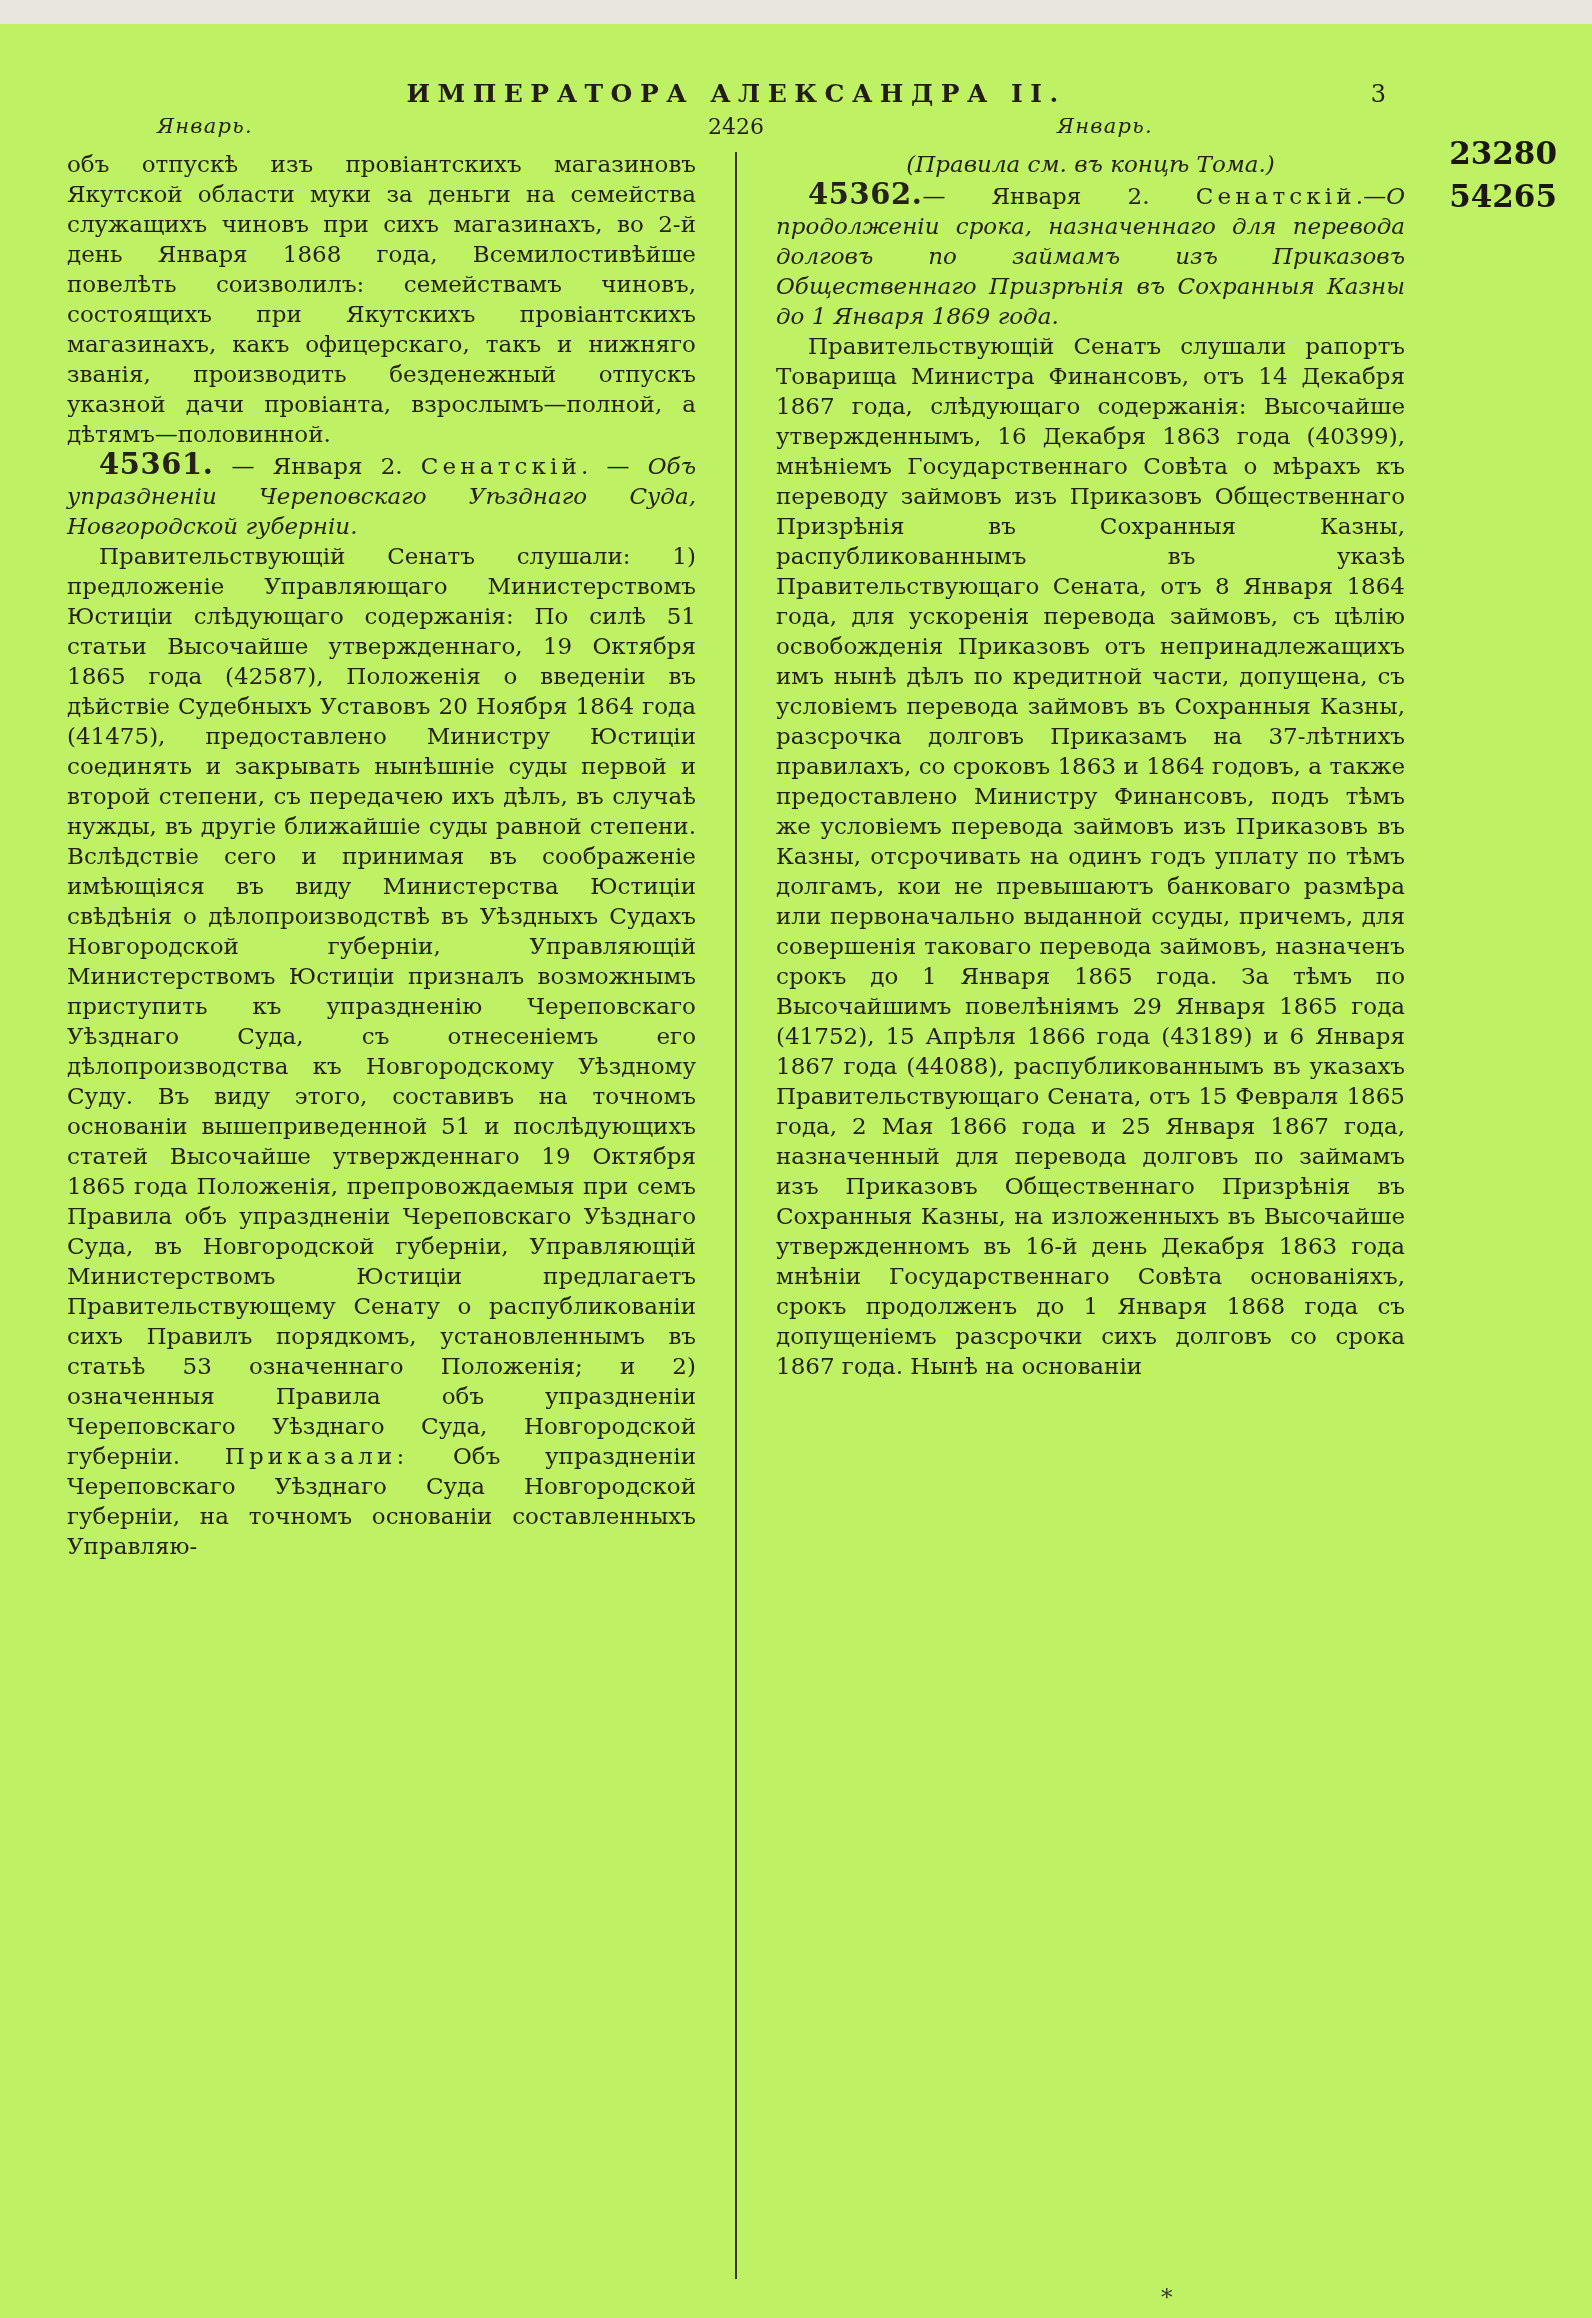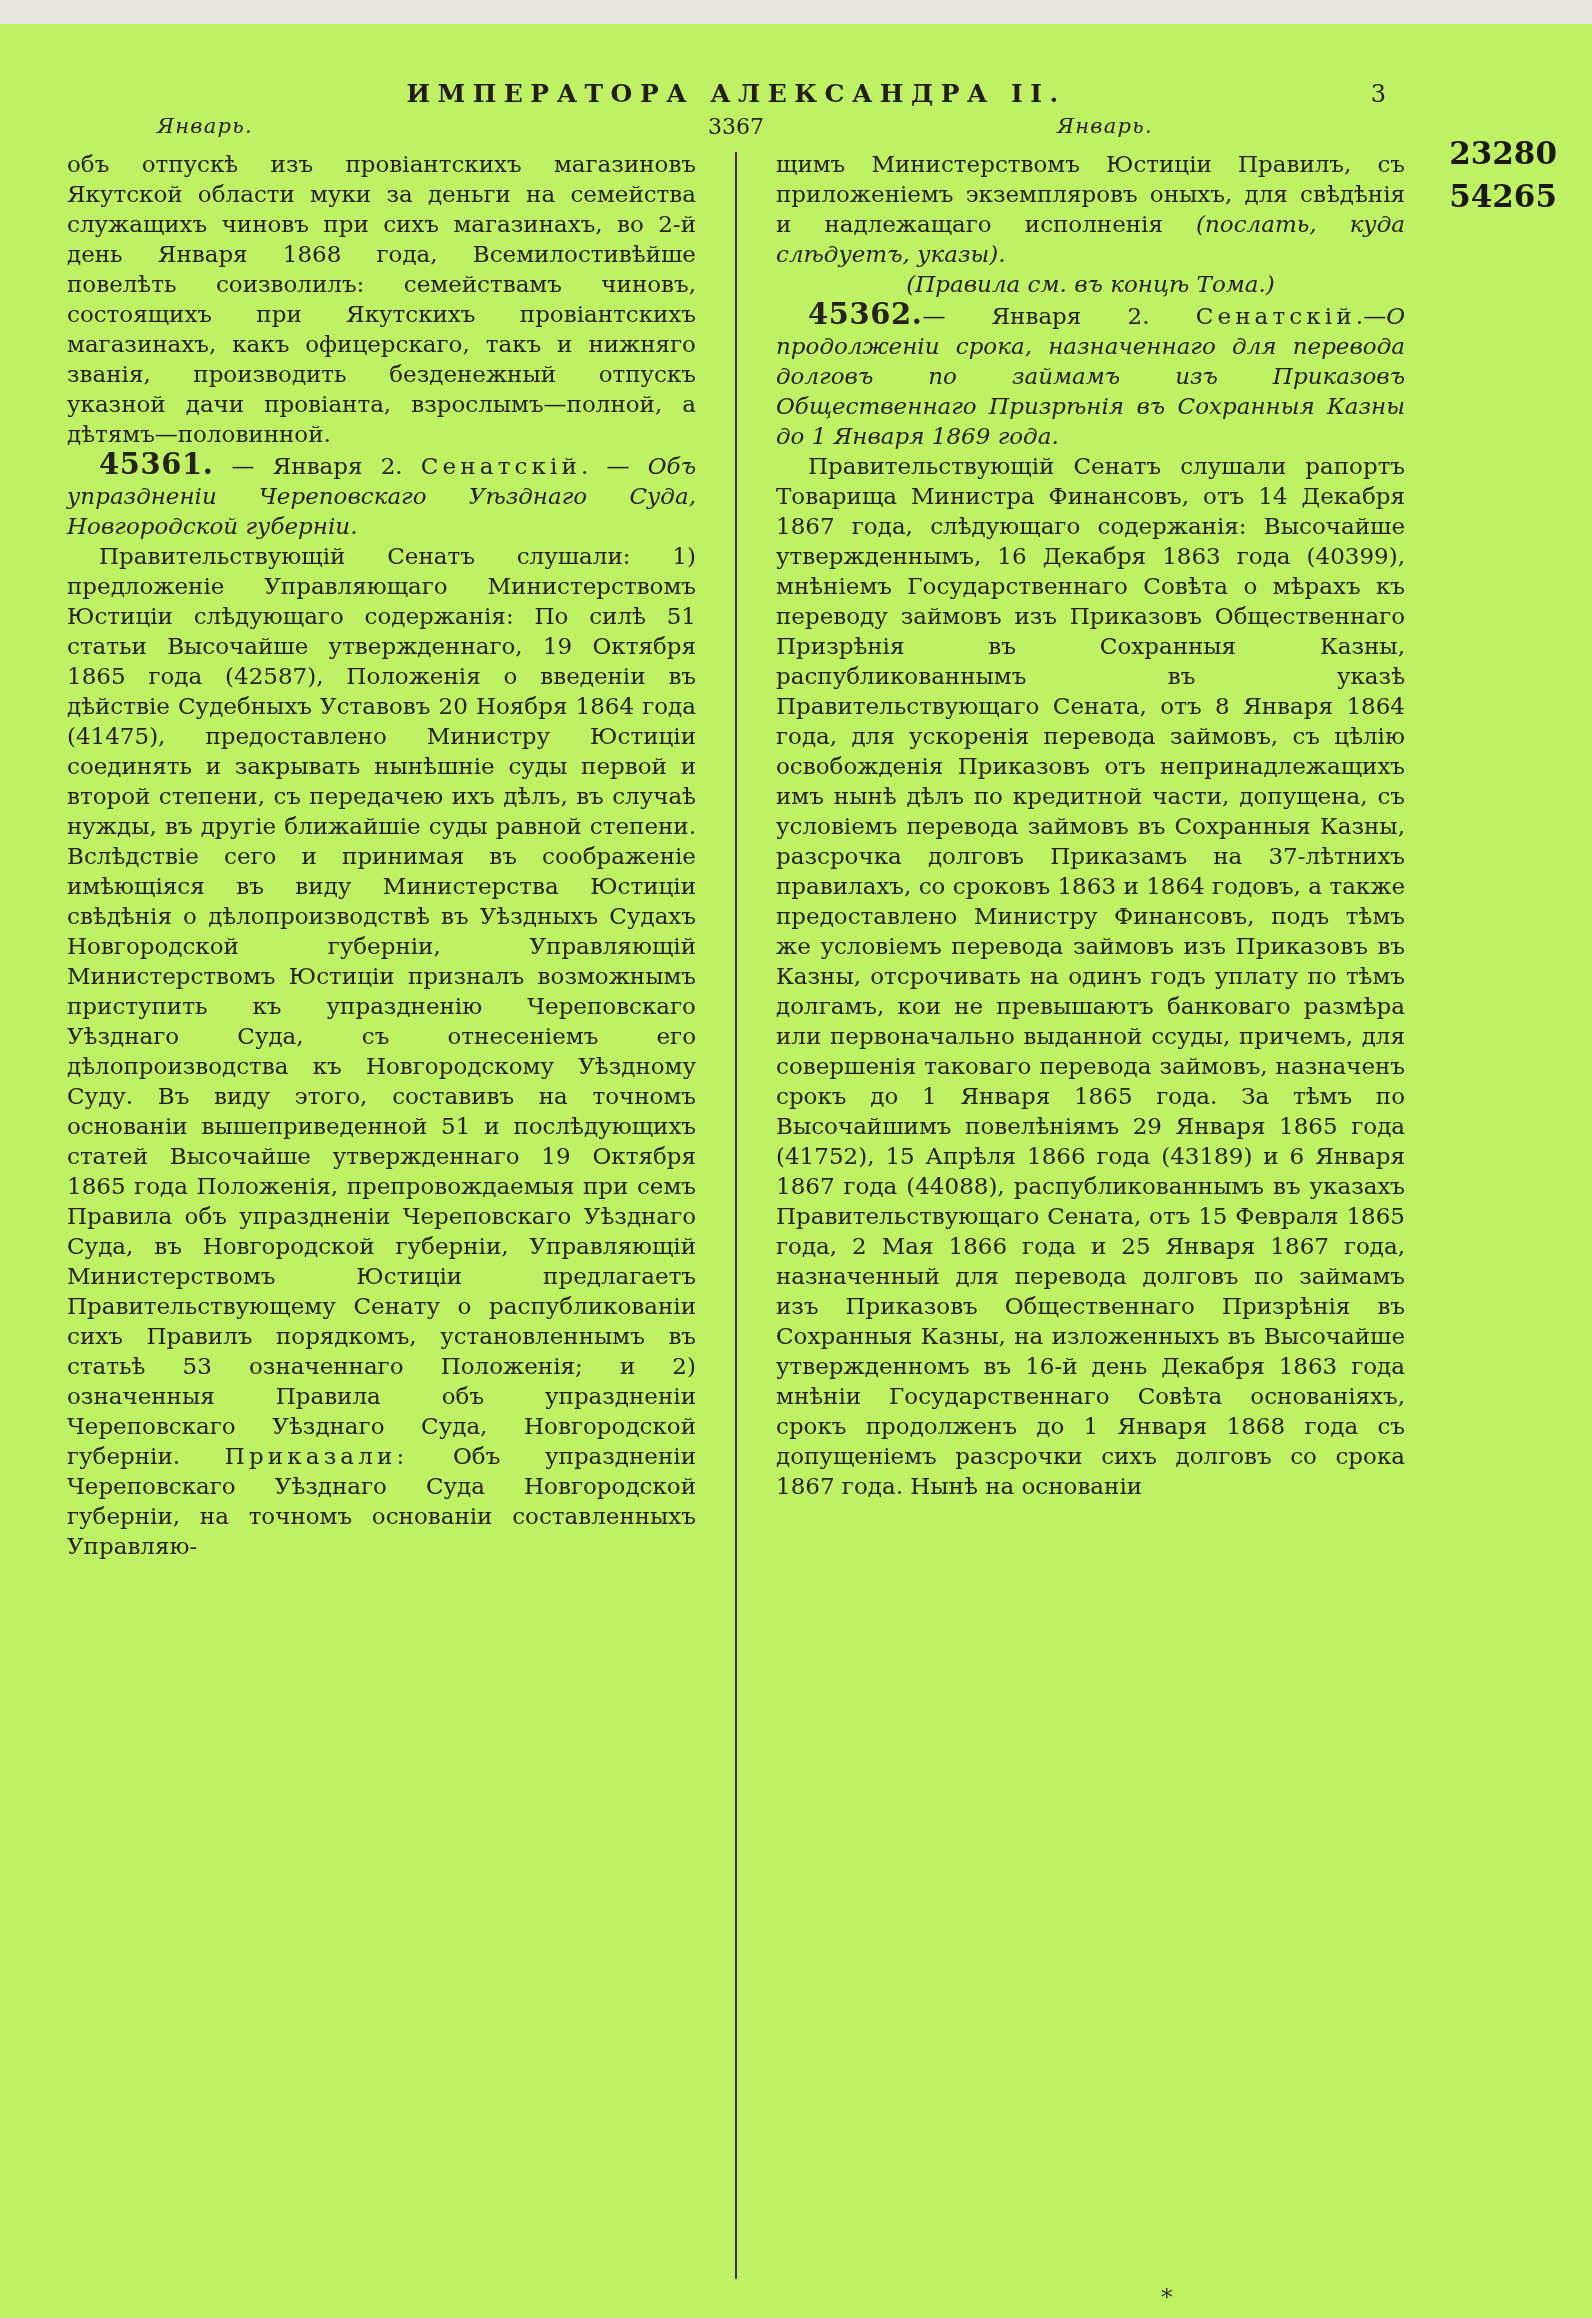--- a/index.html
+++ b/index.html
@@ -98,33 +98,32 @@
 
   <div class="content">
 
     <div class="header">
       <div class="header-title">ИМПЕРАТОРА АЛЕКСАНДРА II.</div>
       <div class="page-number">3</div>
     </div>
 
     <div class="dateline">
       <span class="m-left">Январь.</span>
-      <span class="year">3367</span>
+      <span class="year">2426</span>
       <span class="m-right">Январь.</span>
     </div>
 
     <div class="columns">
       <div class="column left">
           <p class="block cont"><span class="seg-normal">объ отпускѣ изъ провіантскихъ магазиновъ Якутской области муки за деньги на семейства служащихъ чиновъ при сихъ магазинахъ, во 2-й день Января 1868 года, Всемилостивѣйше повелѣть соизволилъ: семействамъ чиновъ, состоящихъ при Якутскихъ провіантскихъ магазинахъ, какъ офицерскаго, такъ и нижняго званія, производить безденежный отпускъ указной дачи провіанта, взрослымъ—полной, а дѣтямъ—половинной.</span></p>
           <p class="block head"><span class="seg-bold">45361.</span><span class="seg-normal"> — Января 2. </span><span class="seg-spaced">Сенатскій</span><span class="seg-normal">. — </span><span class="seg-italic">Объ упраздненіи Череповскаго Уѣзднаго Суда, Новгородской губерніи.</span></p>
           <p class="block body"><span class="seg-normal">Правительствующій Сенатъ слушали: 1) предложеніе Управляющаго Министерствомъ Юстиціи слѣдующаго содержанія: По силѣ 51 статьи Высочайше утвержденнаго, 19 Октября 1865 года (42587), Положенія о введеніи въ дѣйствіе Судебныхъ Уставовъ 20 Ноября 1864 года (41475), предоставлено Министру Юстиціи соединять и закрывать нынѣшніе суды первой и второй степени, съ передачею ихъ дѣлъ, въ случаѣ нужды, въ другіе ближайшіе суды равной степени. Вслѣдствіе сего и принимая въ соображеніе имѣющіяся въ виду Министерства Юстиціи свѣдѣнія о дѣлопроизводствѣ въ Уѣздныхъ Судахъ Новгородской губерніи, Управляющій Министерствомъ Юстиціи призналъ возможнымъ приступить къ упраздненію Череповскаго Уѣзднаго Суда, съ отнесеніемъ его дѣлопроизводства къ Новгородскому Уѣздному Суду. Въ виду этого, составивъ на точномъ основаніи вышеприведенной 51 и послѣдующихъ статей Высочайше утвержденнаго 19 Октября 1865 года Положенія, препровождаемыя при семъ Правила объ упраздненіи Череповскаго Уѣзднаго Суда, въ Новгородской губерніи, Управляющій Министерствомъ Юстиціи предлагаетъ Правительствующему Сенату о распубликованіи сихъ Правилъ порядкомъ, установленнымъ въ статьѣ 53 означеннаго Положенія; и 2) означенныя Правила объ упраздненіи Череповскаго Уѣзднаго Суда, Новгородской губерніи. </span><span class="seg-spaced">Приказали:</span><span class="seg-normal"> Объ упраздненіи Череповскаго Уѣзднаго Суда Новгородской губерніи, на точномъ основаніи составленныхъ Управляю-</span></p>
         </div>
       <div class="divider"></div>
       <div class="column right">
-          <p class="block cont"><span class="seg-normal">щимъ Министерствомъ Юстиціи Правилъ, съ приложеніемъ экземпляровъ оныхъ, для свѣдѣнія и надлежащаго исполненія </span><span class="seg-italic">(послать, куда слѣдуетъ, указы).</span></p>
           <p class="block center"><span class="seg-italic">(Правила см. въ концѣ Тома.)</span></p>
           <p class="block head"><span class="seg-bold">45362.</span><span class="seg-normal">— Января 2. </span><span class="seg-spaced">Сенатскій</span><span class="seg-normal">.—</span><span class="seg-italic">О продолженіи срока, назначеннаго для перевода долговъ по займамъ изъ Приказовъ Общественнаго Призрѣнія въ Сохранныя Казны до 1 Января 1869 года.</span></p>
           <p class="block body"><span class="seg-normal">Правительствующій Сенатъ слушали рапортъ Товарища Министра Финансовъ, отъ 14 Декабря 1867 года, слѣдующаго содержанія: Высочайше утвержденнымъ, 16 Декабря 1863 года (40399), мнѣніемъ Государственнаго Совѣта о мѣрахъ къ переводу займовъ изъ Приказовъ Общественнаго Призрѣнія въ Сохранныя Казны, распубликованнымъ въ указѣ Правительствующаго Сената, отъ 8 Января 1864 года, для ускоренія перевода займовъ, съ цѣлію освобожденія Приказовъ отъ непринадлежащихъ имъ нынѣ дѣлъ по кредитной части, допущена, съ условіемъ перевода займовъ въ Сохранныя Казны, разсрочка долговъ Приказамъ на 37-лѣтнихъ правилахъ, со сроковъ 1863 и 1864 годовъ, а также предоставлено Министру Финансовъ, подъ тѣмъ же условіемъ перевода займовъ изъ Приказовъ въ Казны, отсрочивать на одинъ годъ уплату по тѣмъ долгамъ, кои не превышаютъ банковаго размѣра или первоначально выданной ссуды, причемъ, для совершенія таковаго перевода займовъ, назначенъ срокъ до 1 Января 1865 года. За тѣмъ по Высочайшимъ повелѣніямъ 29 Января 1865 года (41752), 15 Апрѣля 1866 года (43189) и 6 Января 1867 года (44088), распубликованнымъ въ указахъ Правительствующаго Сената, отъ 15 Февраля 1865 года, 2 Мая 1866 года и 25 Января 1867 года, назначенный для перевода долговъ по займамъ изъ Приказовъ Общественнаго Призрѣнія въ Сохранныя Казны, на изложенныхъ въ Высочайше утвержденномъ въ 16-й день Декабря 1863 года мнѣніи Государственнаго Совѣта основаніяхъ, срокъ продолженъ до 1 Января 1868 года съ допущеніемъ разсрочки сихъ долговъ со срока 1867 года. Нынѣ на основаніи</span></p>
         </div>
     </div>
 
   </div>
 
   <div class="margin-number first">23280</div>
   <div class="margin-number second">54265</div>

